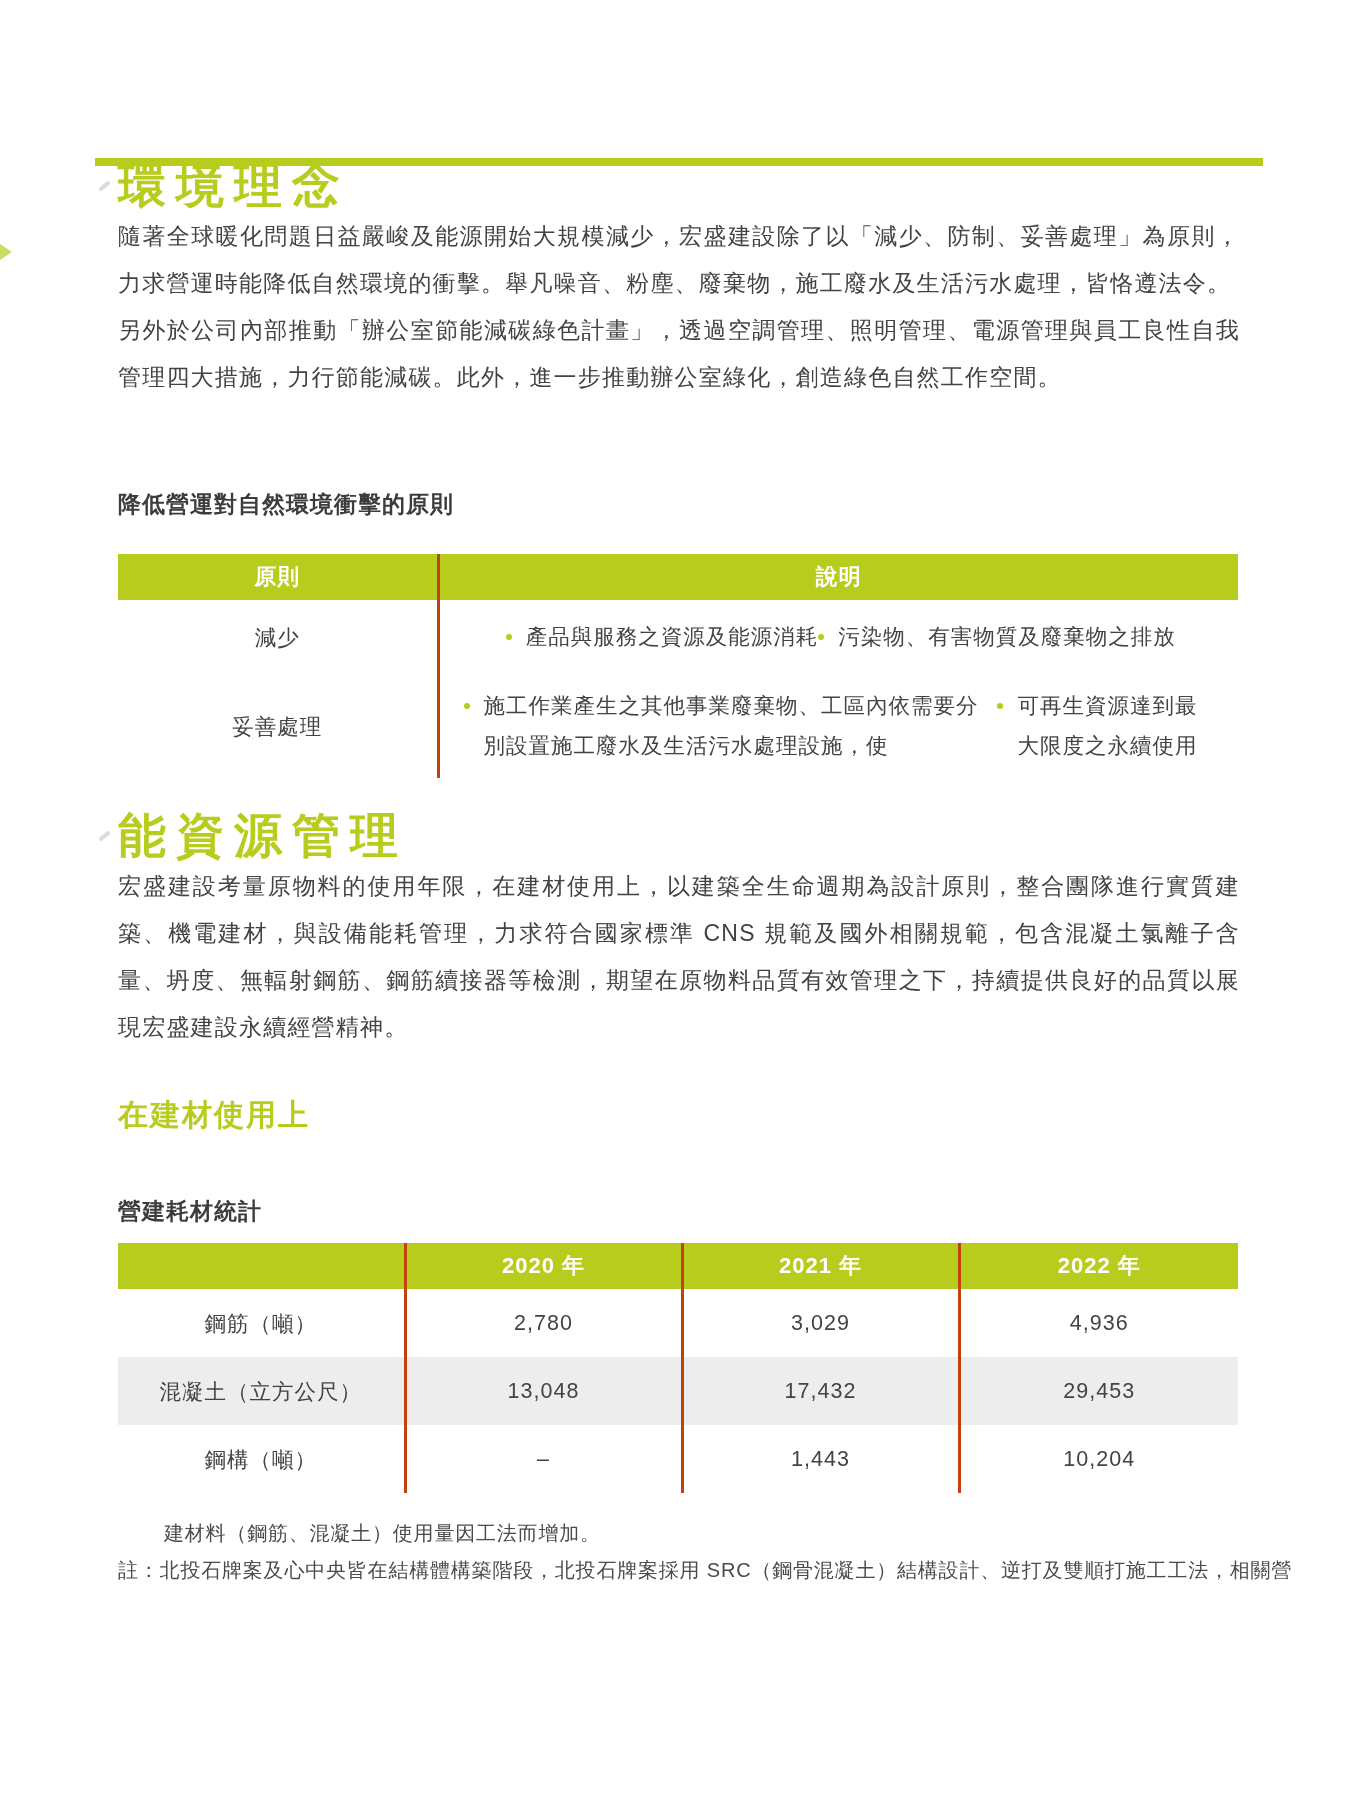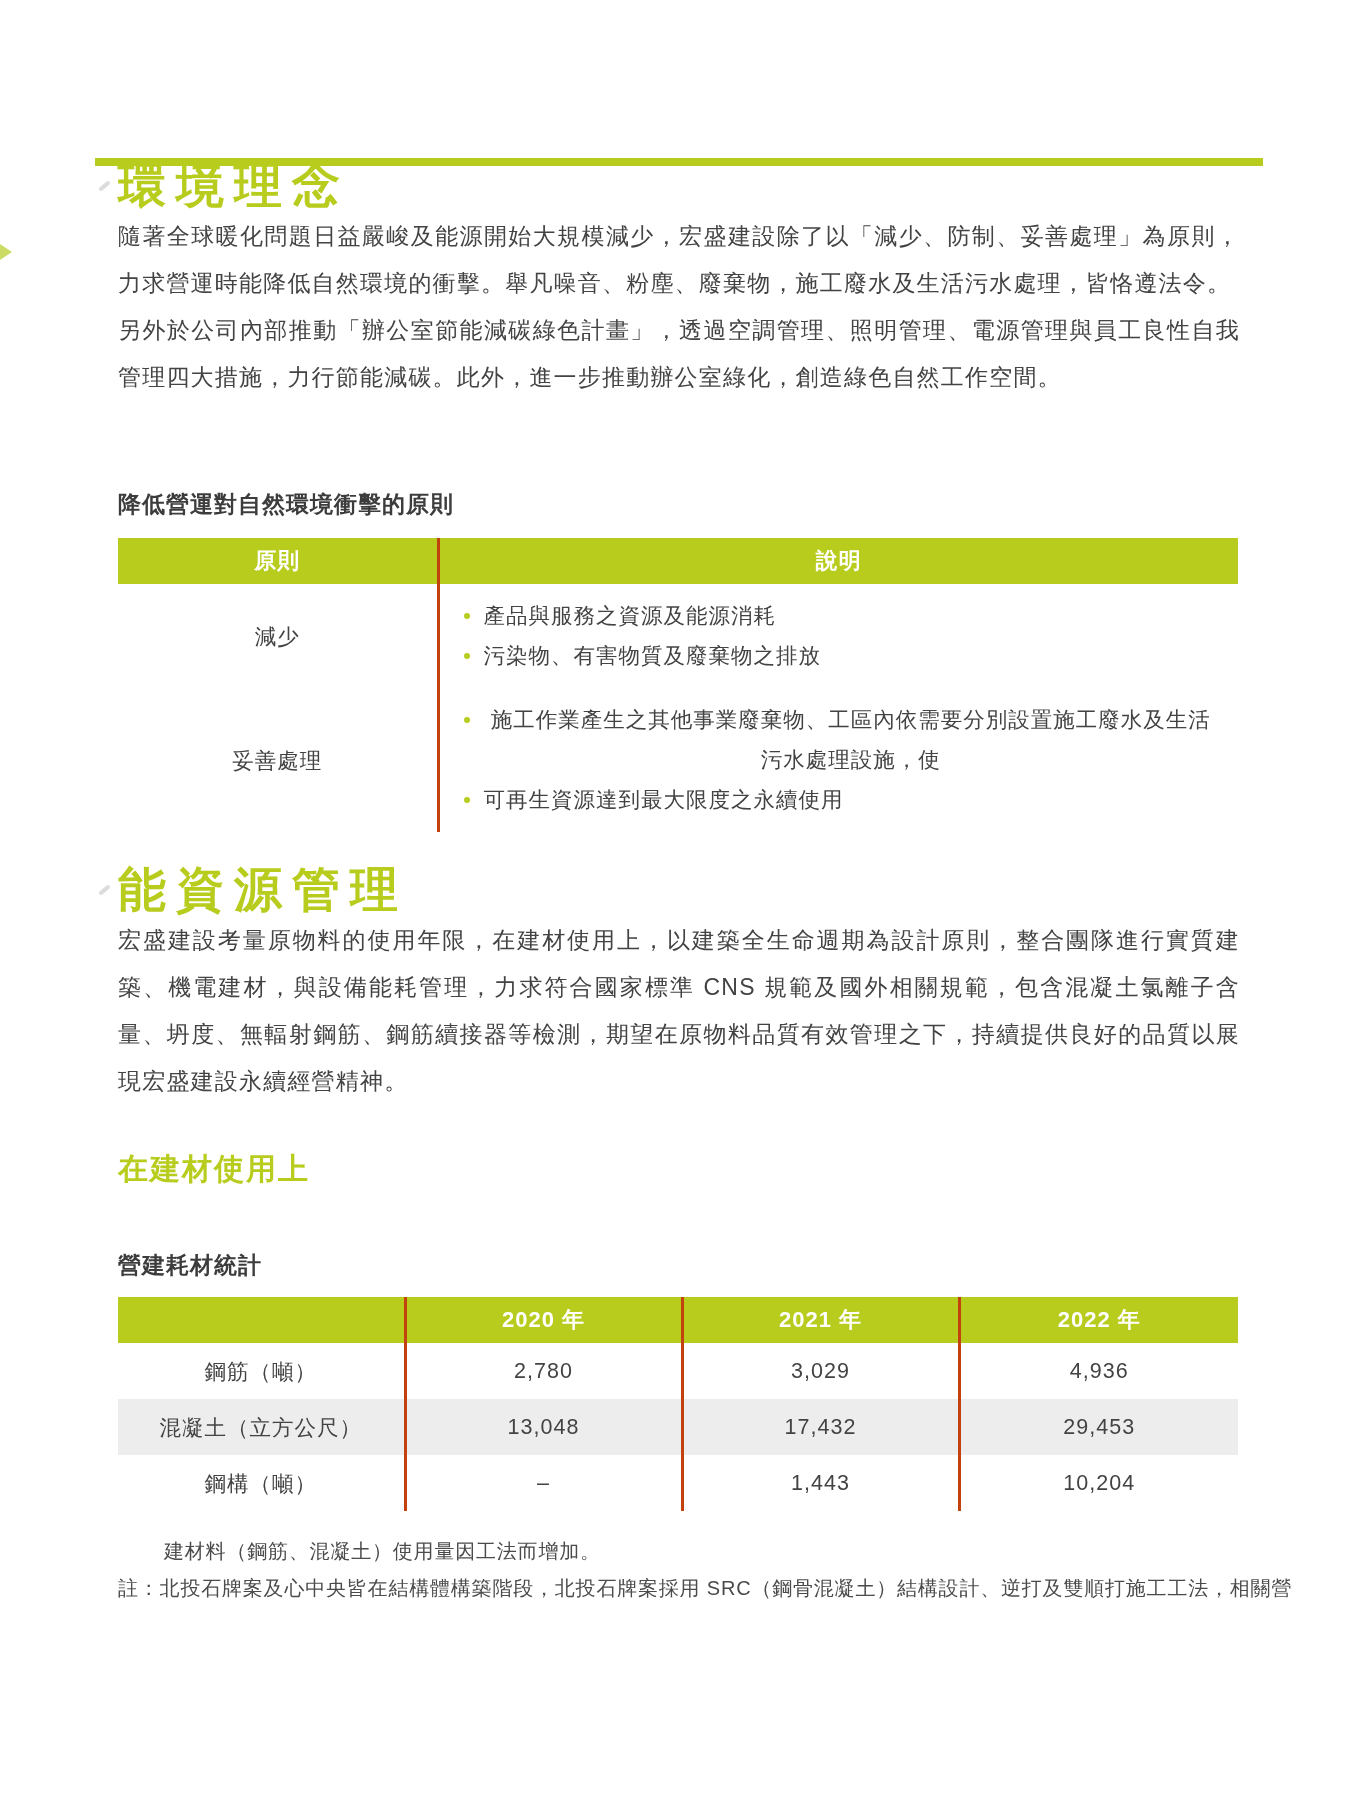--- a/index.html
+++ b/index.html
@@ -49,44 +49,44 @@
   .sh1 { margin-top:88px; }
   .sh2 { margin-top:60px; }
 
   h2.green-sub {
     margin:44px 0 0 0; color:#b8cc1e; font-size:30px; font-weight:bold; letter-spacing:2px;
   }
 
   table.data-table {
     border-collapse:collapse; width:1120px; table-layout:fixed;
   }
-  .t1 { margin-top:18px; }
+  .t1 { margin-top:34px; }
   .t2 { margin-top:16px; }
   table.data-table th {
     background:#b8cc1e; color:#ffffff; font-weight:bold; font-size:22px;
     text-align:center; height:46px; padding:0; letter-spacing:1px;
   }
   table.data-table td { padding:0; font-size:21.5px; color:#434343; }
   .divider-left { border-left:3px solid #c2410c; }
   tr.row-alt td { background:#ededed; }
 
   
   .t1 .principle-cell { text-align:center; vertical-align:middle; letter-spacing:1px; }
   .t1 .desc-cell { vertical-align:middle; }
-  .bullets { display:flex; flex-direction:column; justify-content:center; padding:12px 20px 12px 24px; box-sizing:border-box;text-align:center; }
+  .bullets { display:flex; flex-direction:row; justify-content:center; padding:12px 20px 12px 24px; box-sizing:border-box; }
   .bullet { display:flex; align-items:flex-start; line-height:40px; letter-spacing:1px; }
   .bullet .dot {
     flex:none; width:6px; height:6px; border-radius:50%; background:#b8cc1e;
     margin:17px 14px 0 0;
   }
   .row-h-tall td { height:74px; }
   .row-h-short td { height:50px; }
 
   
-  .t2 td { height:56px; text-align:center; vertical-align:middle; letter-spacing:1px; }
+  .t2 td { height:68px; text-align:center; vertical-align:middle; letter-spacing:1px; }
 
   .note { margin-top:22px; font-size:20px; line-height:37px; color:#4b4b4b; letter-spacing:0.8px; }
   .note-line { white-space:nowrap; }
   .note-line-indent { padding-left:46px; }
 </style>
 </head>
 <body>
 
 <div class="page">
   <div class="top-rule"></div>

